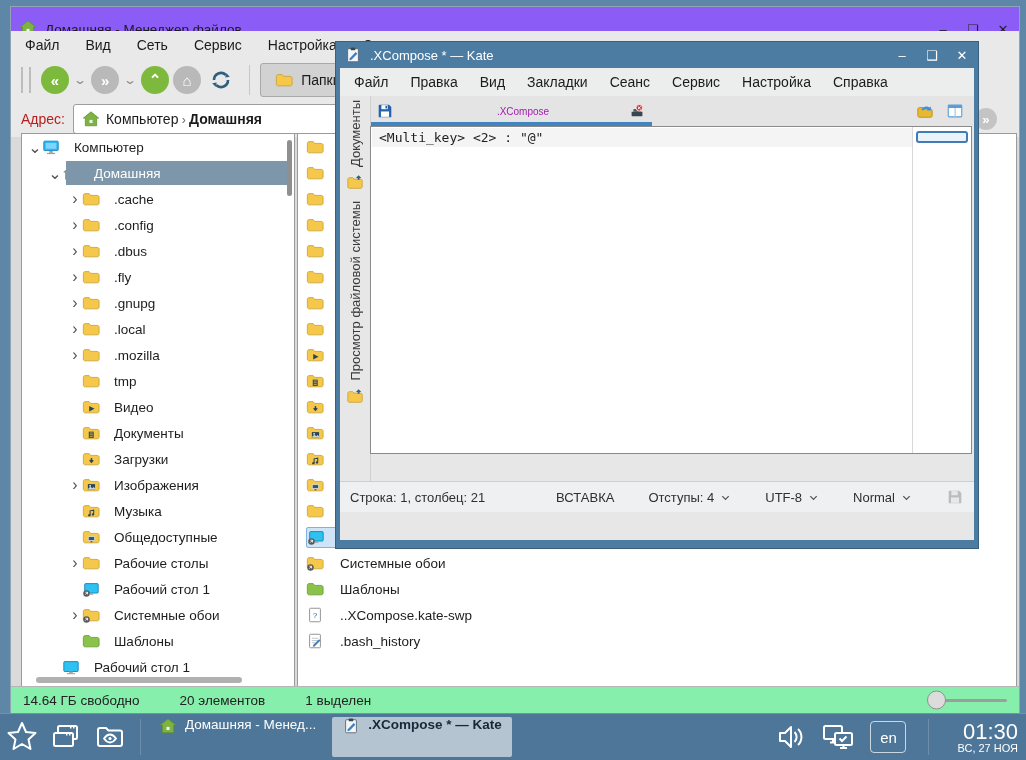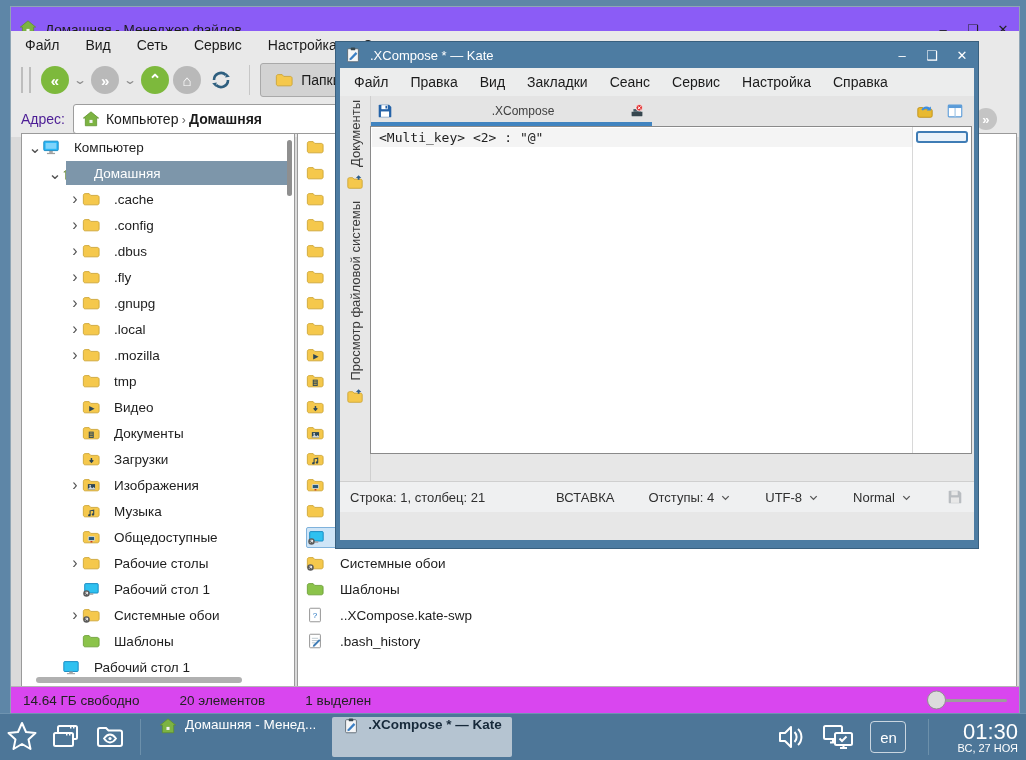--- a/index.html
+++ b/index.html
@@ -19,21 +19,21 @@
   .menuitem{font-size:14px;color:#1b1b1b;white-space:nowrap}
   #fm-toolbar{left:0;top:52px;right:0;height:42px;background:#e9e9e9;display:flex;align-items:center;padding:0 8px;border-bottom:1px solid #d2d2d2}
   .handle{width:6px;height:26px;border-left:2px solid #bdbdbd;border-right:2px solid #bdbdbd;margin:0 8px 0 2px}
   .cbtn{width:28px;height:28px;border-radius:50%;display:flex;align-items:center;justify-content:center;color:#fff;font-weight:bold;font-size:15px;margin:0 2px}
   .cbtn.green{background:#7db93c}
   .cbtn.gray{background:#b9b9b9}
   .drop{color:#8c8c8c;font-size:12px;margin:0 4px;transform:scaleX(1.4)}
   .tsep{width:1px;height:30px;background:#c7c7c7;margin:0 10px}
   #btn-folders{display:flex;align-items:center;gap:8px;background:#d2d2d2;border:1px solid #a9a9a9;border-radius:3px;height:32px;padding:0 14px;font-size:14px;color:#1b1b1b}
   #fm-address{left:0;top:94px;right:0;height:36px;background:#e9e9e9;display:flex;align-items:center;padding:0 10px;gap:8px}
-  #fm-address .lbl{font-size:14px;color:#4c1d95}
+  #fm-address .lbl{font-size:14px;color:#b91c1c}
   #addr-field{flex:0 0 auto;width:868px;height:28px;background:#fff;border:1px solid #9d9d9d;border-radius:3px;display:flex;align-items:center;padding:0 8px;gap:6px}
   #addr-field .part{font-size:14px;color:#1b1b1b}
   #addr-field .part.last{font-weight:bold}
   #addr-field .sep{color:#6b6b6b;font-size:12px}
   #addr-go{width:22px;height:22px;border-radius:50%;background:#c4c4c4;color:#fff;font-size:13px;font-weight:bold;display:flex;align-items:center;justify-content:center;margin-left:8px}
   
   #tree{left:10px;top:126px;width:272px;height:556px;background:#fff;border:1px solid #9a9a9a;overflow:hidden}
   .trow{height:26px;display:flex;align-items:center;position:relative}
   .trow .exp{width:14px;text-align:center;color:#555;flex:0 0 14px}
   .trow .lab{font-size:13.5px;color:#1d1d1d;margin-left:8px;white-space:nowrap;padding:3px 6px}
@@ -42,38 +42,38 @@
   .trow .lab,.trow .exp{position:relative;z-index:1}
   #tree-vscroll{right:2px;top:6px;width:5px;height:56px;background:#8f8f8f;border-radius:3px}
   #tree-hscroll{left:14px;bottom:7px;width:206px;height:6px;background:#b0b0b0;border-radius:3px}
   
   #files{left:286px;top:126px;width:718px;height:556px;background:#fff;border:1px solid #9a9a9a;overflow:hidden}
   .frow{height:26px;display:flex;align-items:center;padding-left:8px}
   .frow .lab{font-size:13.5px;color:#1d1d1d;margin-left:10px;white-space:nowrap;padding:2px 6px}
   .frow.sel .selbox{display:flex;align-items:center;background:#cfe5f7;border:1px solid #7fb2dc;border-radius:2px}
   .selbox{display:flex;align-items:center}
   
-  #fm-status{left:0;bottom:0;right:0;height:26px;background:#d946ef;border-top:1px solid #b5b5b5;display:flex;align-items:center;padding:0 12px;gap:40px}
+  #fm-status{left:0;bottom:0;right:0;height:26px;background:#86efac;border-top:1px solid #b5b5b5;display:flex;align-items:center;padding:0 12px;gap:40px}
   #fm-status span{font-size:13.5px;color:#222}
   #zoom-slider{margin-left:auto;display:flex;align-items:center;width:80px;position:relative}
   #zoom-slider .track{height:3px;background:#9d9d9d;border-radius:2px;width:100%}
   #zoom-slider .knob{position:absolute;left:0;top:50%;transform:translateY(-50%);width:17px;height:17px;border-radius:50%;background:#dcdcdc;border:1px solid #909090}
   
   #kate{left:336px;top:42px;width:642px;height:506px;z-index:2;background:#4d7ca2;box-shadow:0 0 0 1px #39607f;padding:0 4px 4px 4px;box-sizing:border-box}
   #kate-title{height:26px;display:flex;align-items:center;gap:8px;padding:0 4px}
   #kate-title .t{font-size:13px;color:#fff}
   #kate .wbtn{color:#fff}
   #kate-inner{position:relative;background:#eceded;height:472px}
   #kate-menu{height:28px;display:flex;align-items:center;gap:22px;padding:0 14px;background:#eceded}
   #kate-menu .menuitem{font-size:14px}
   #kate-body{position:absolute;left:0;top:28px;right:0;bottom:0;background:#e7e7e7}
   #kate-tabbar{position:absolute;left:30px;top:0;right:0;height:30px;background:#e4e4e4;display:flex;align-items:center}
   #tab-save{margin-left:6px}
   #doc-tab{width:258px;height:100%;display:flex;align-items:center;justify-content:center;position:relative}
-  #doc-tab .lab{font-size:12px;color:#404040}
+  #doc-tab .lab{font-size:10px;color:#a21caf}
   #doc-tab .underline{position:absolute;left:-24px;right:0;bottom:0;height:4px;background:#4184c0}
   #tab-close{position:absolute;right:6px;top:5px}
   #tabbar-right{margin-left:auto;display:flex;gap:12px;padding-right:10px}
   
   #kate-sidebar{position:absolute;left:0;top:0;bottom:56px;width:30px;background:#e7e7e7;border-right:1px solid #cfcfcf;display:flex;flex-direction:column;align-items:center;padding-top:4px}
   .vtab{display:flex;flex-direction:column;align-items:center;margin-bottom:10px}
   .vtab .vlabel{writing-mode:vertical-rl;transform:rotate(180deg);font-size:13px;color:#3a3a3a;margin-bottom:6px}
   
   #editor{position:absolute;left:30px;top:30px;right:2px;bottom:86px;background:#fff;border:1px solid #8a8a8a}
   #cur-line{position:absolute;left:1px;right:59px;top:1px;height:19px;background:#f4f4f4}

